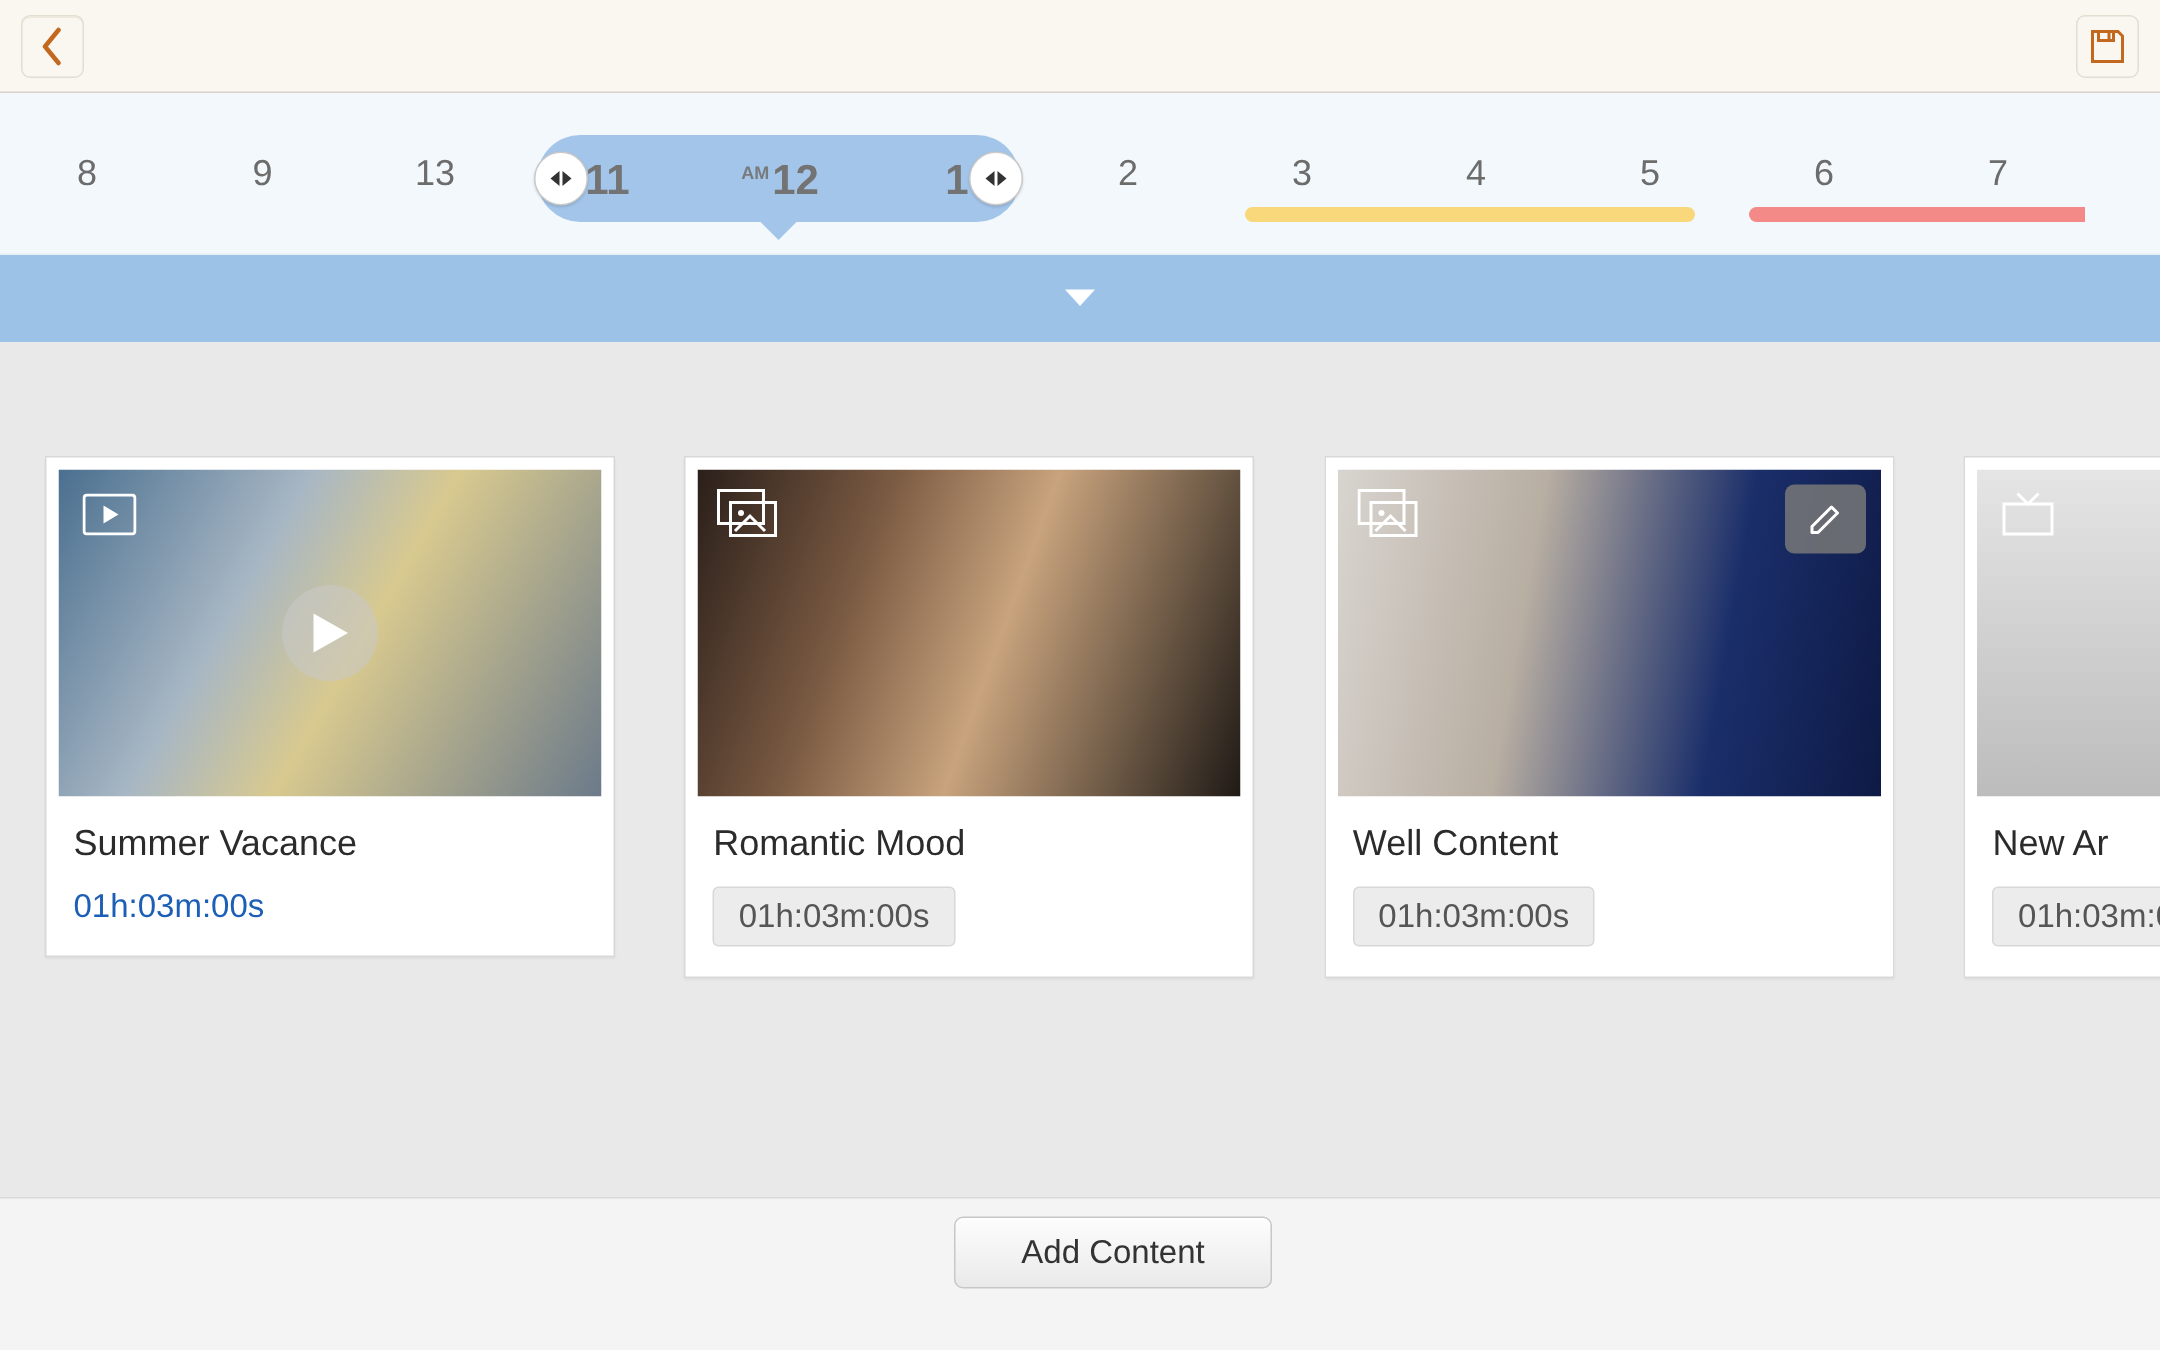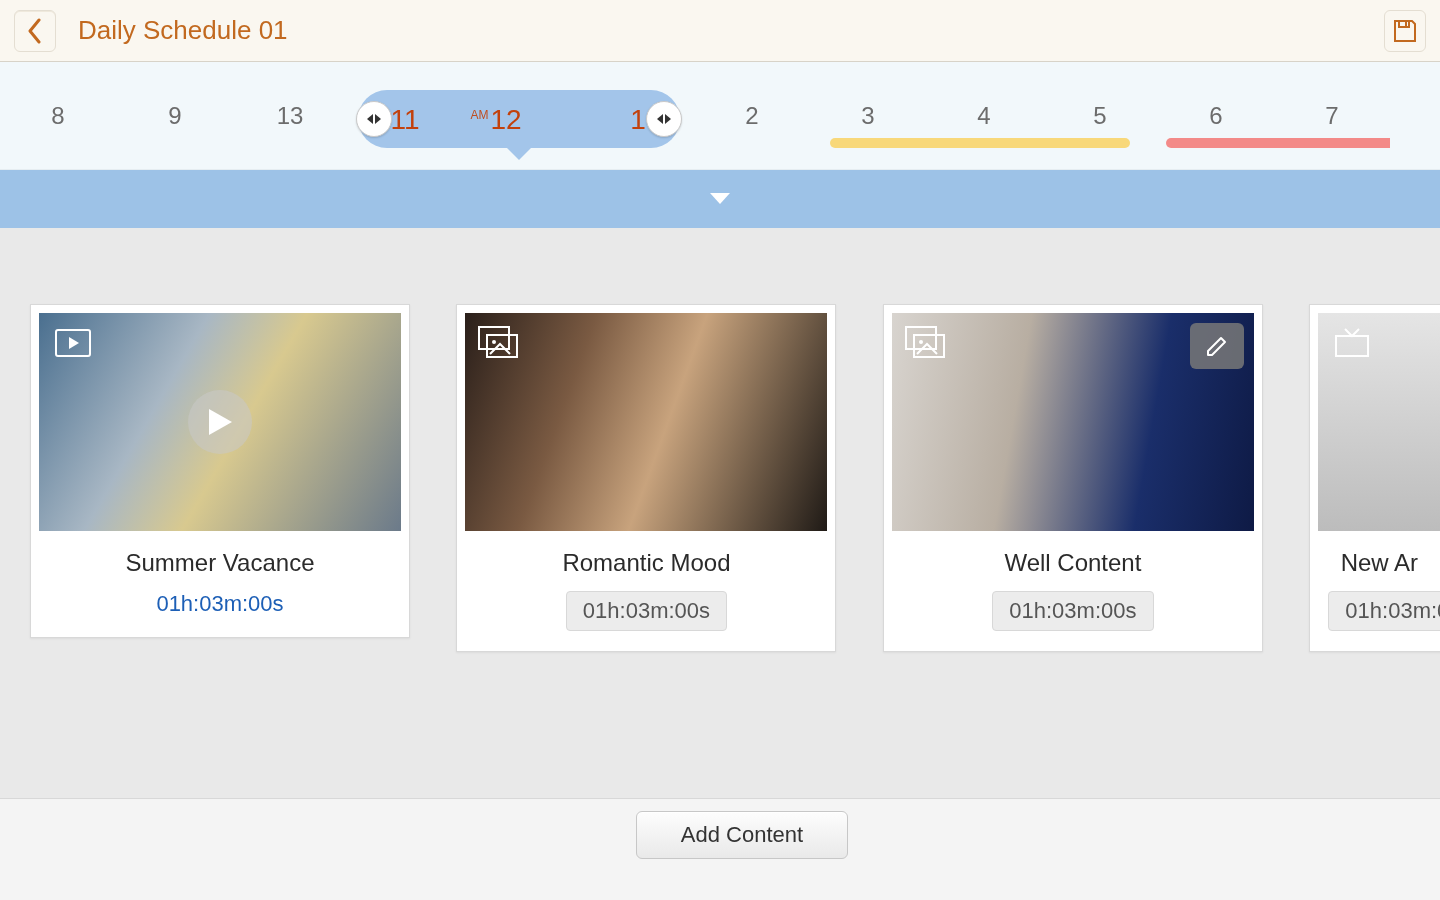--- a/index.html
+++ b/index.html
@@ -56,31 +56,31 @@
     width:0;height:0;border-left:14px solid transparent;border-right:14px solid transparent;border-top:14px solid #a3c5ea;
   }
   .range-handle {
     position:absolute; width:36px;height:36px;border-radius:50%;
     background:#fff; border:1px solid #c9c9c9; top:39px;
     display:flex;align-items:center;justify-content:center;
     box-shadow:0 1px 2px rgba(0,0,0,.15);
     cursor:grab;
   }
   .range-num {
-    position:absolute; color:#c2410c; font-size:28px; top:42px; transform:translateX(-50%);
+    position:absolute; color:#737373; font-size:28px; top:42px; transform:translateX(-50%);font-weight:bold;
   }
   .range-num .ampm { font-size:12px; vertical-align: super; margin-right:2px; opacity:.9;}
   
   .timerange-bar {
     background:#9dc2e7; height:58px; display:flex; align-items:center; justify-content:center;
     gap:18px; color:#fff; font-size:24px;
   }
   .timerange-bar svg { }
   
-  .content-area { background:#e9e9e9; height:570px; padding: 76px 0 0 30px; overflow:hidden; white-space:nowrap;text-align:center;}
+  .content-area { background:#e9e9e9; height:570px; padding: 76px 0 0 30px; overflow:hidden; white-space:nowrap;}
   .card {
     display:inline-block; vertical-align:top;
     width:380px; background:#fff; border:1px solid #d8d8d8;
     margin-right:42px; box-shadow:0 1px 2px rgba(0,0,0,.06);
   }
   .card .thumb { position:relative; height:218px; margin:8px; overflow:hidden;}
   .card .thumb .bg { width:100%; height:100%; }
   .card .type-badge {
     position:absolute; top:12px; left:12px;
     width:44px;height:36px; display:flex;align-items:center;justify-content:center;
@@ -124,21 +124,20 @@
 </style>
 </head>
 <body>
 
 <div class="header">
   <div class="back-btn">
     <svg width="18" height="26" viewBox="0 0 18 26">
         <path d="M13 2 L4 13 L13 24" fill="none" stroke="#c2691f" stroke-width="3" stroke-linecap="round" stroke-linejoin="round"></path>
       </svg>
   </div>
-  <div class="page-title">Daily Schedule 01</div>
   <div class="save-btn">
     <svg width="26" height="26" viewBox="0 0 26 26">
         <path d="M3 3 H20 L23 6 V23 H3 Z" fill="none" stroke="#c2691f" stroke-width="2"></path>
         <rect x="7" y="3" width="10" height="6" fill="none" stroke="#c2691f" stroke-width="2"></rect>
         <rect x="13" y="4" width="2" height="4" fill="#c2691f"></rect>
       </svg>
   </div>
 </div>
 
 <div class="timeline-wrap">
@@ -153,21 +152,21 @@
     <span class="tick" style="left:1216px">6</span>
     <span class="tick" style="left:1332px">7</span>
 
     <div class="track-yellow" style="left:830px; width:300px"></div>
     <div class="track-red" style="left:1166px; width:224px"></div>
 
     <div class="range-bar" style="left:358px; width:322px">
       <div class="pointer"></div>
     </div>
     <span class="range-num" style="left:405px">11</span>
-    <span class="range-num" style="left:496px"><span class="ampm">AM</span><span>12</span></span>
+    <span class="range-num" style="left:520px"><span class="ampm">AM</span><span>12</span></span>
     <span class="range-num" style="left:638px">1</span>
 
     <div class="range-handle" style="left:356px">
       <div class="handle-arrows">
           <span class="l"></span>
           <span class="r"></span>
         </div>
     </div>
     <div class="range-handle" style="left:646px">
       <div class="handle-arrows">

